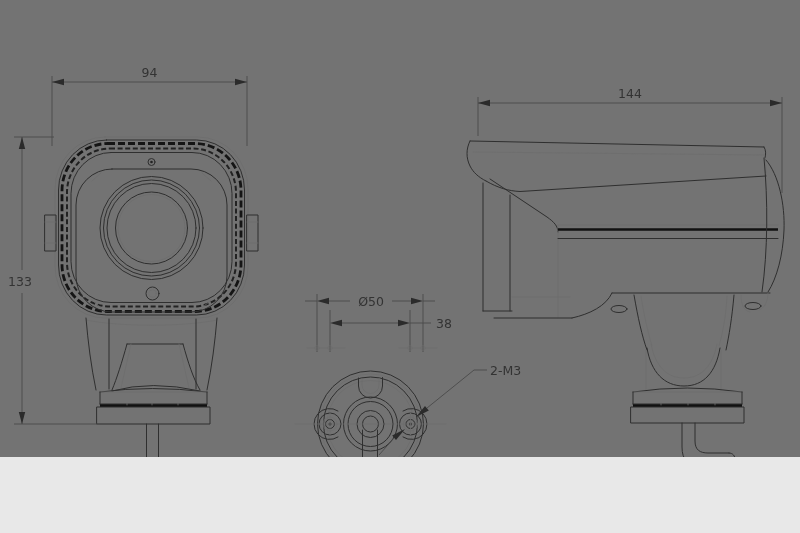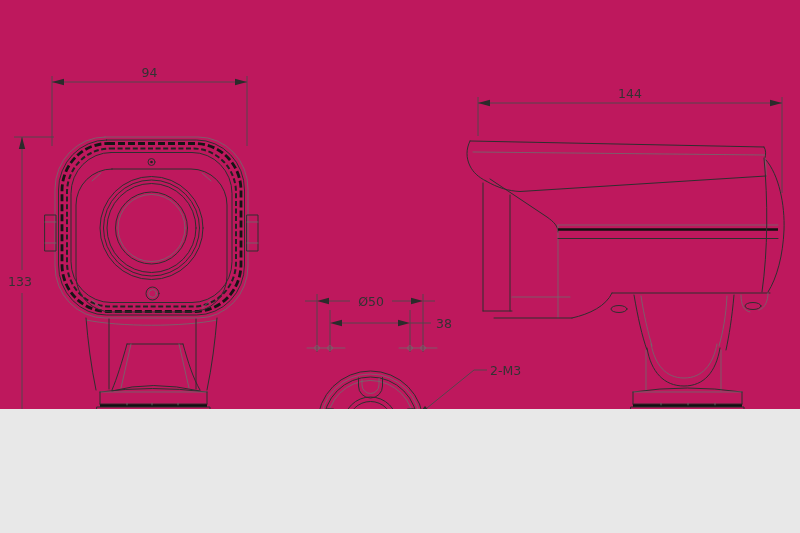--- a/index.html
+++ b/index.html
@@ -1,16 +1,16 @@
 <!DOCTYPE html>
 <html><head>
 <meta charset="utf-8">
 <style>
   html,body{margin:0;padding:0;background:#e8e8e8;}
-  .sheet{position:relative;width:800px;height:409px;background:#be185d;overflow:hidden;
+  .sheet{position:relative;width:800px;height:457px;background:#737373;overflow:hidden;
          font-family:"DejaVu Sans","Liberation Sans",sans-serif;}
   svg{position:absolute;left:0;top:0;}
   
   .ln{stroke:#2f2f2f;stroke-width:1;fill:none;stroke-linecap:round;stroke-linejoin:round;}
   .lt{stroke:#6d6d6d;stroke-width:.8;fill:none;stroke-linecap:round;stroke-linejoin:round;}
   .th{stroke:#111;stroke-width:2.6;fill:none;stroke-linecap:butt;}
   .dashA{stroke:#151515;stroke-width:2.8;fill:none;stroke-dasharray:7 3;}
   .dashB{stroke:#222;stroke-width:2;fill:none;stroke-dasharray:5 2.6;}
   .dim{stroke:#4a4a4a;stroke-width:.9;fill:none;stroke-linecap:butt;}
   .arr{fill:#2b2b2b;stroke:none;}

